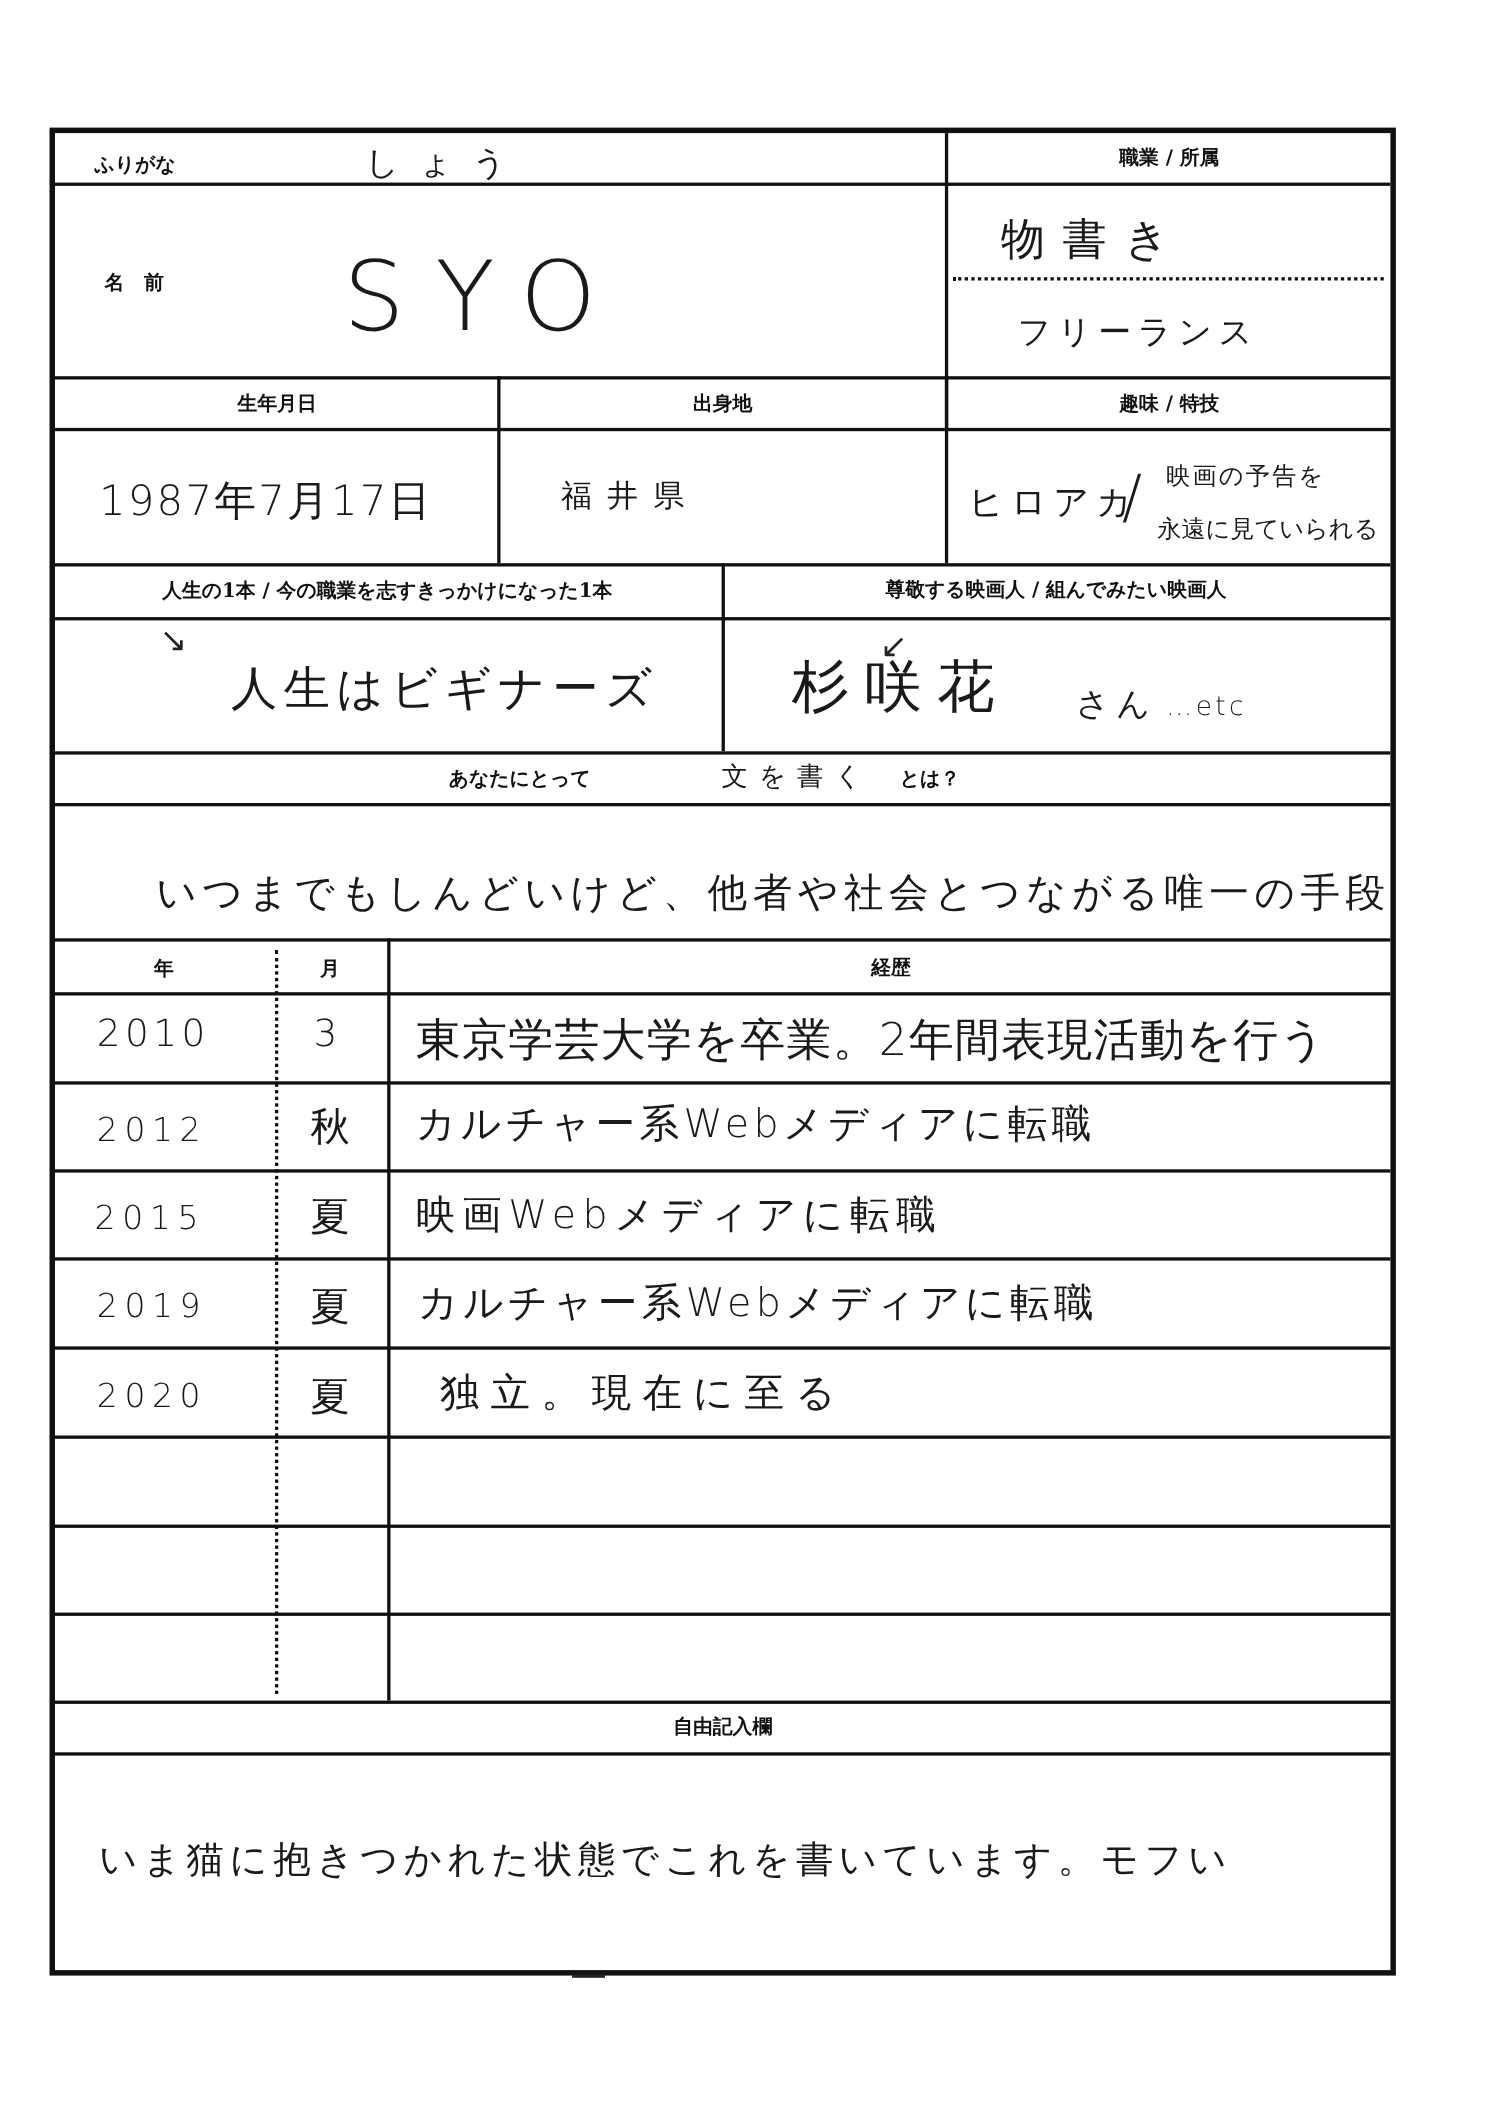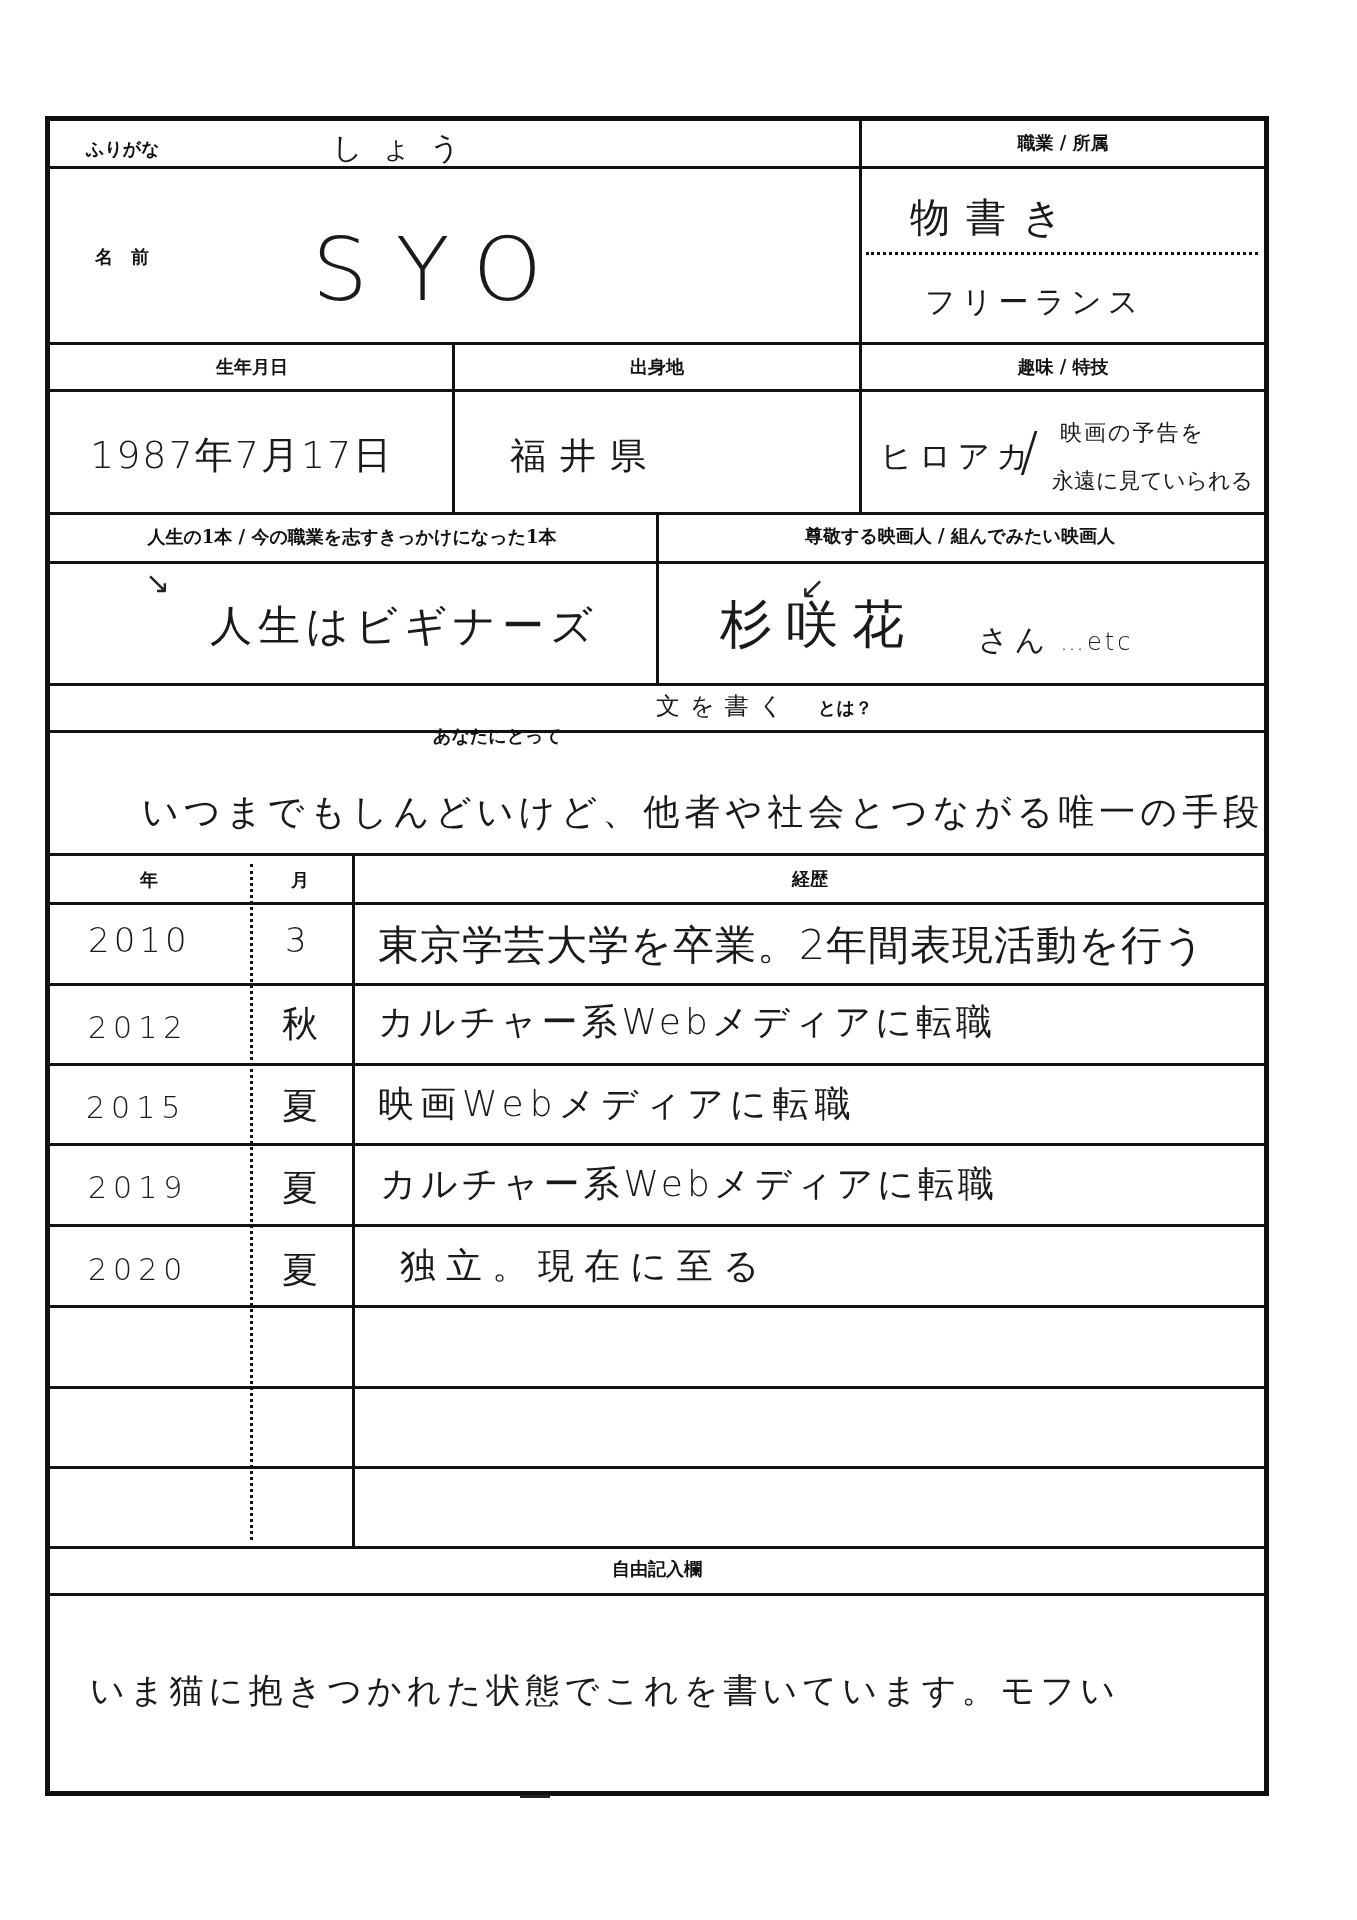--- a/index.html
+++ b/index.html
@@ -60,37 +60,37 @@
 <div class="lbl" style="left:95px;top:245px;">名　前</div>
 <div class="hw thin" style="left:312px;top:218px;font-size:88px;letter-spacing:28px;font-weight:200;">SYO</div>
 <div class="hw thin" style="left:910px;top:190px;font-size:40px;letter-spacing:16px;">物書き</div>
 <div class="hw thin" style="left:925px;top:282px;font-size:30px;letter-spacing:6px;">フリーランス</div>
 
 <div class="lbl c" style="left:252px;top:355px;">生年月日</div>
 <div class="lbl c" style="left:657px;top:355px;">出身地</div>
 <div class="lbl c" style="left:1063px;top:355px;">趣味 / 特技</div>
 
 <div class="hw thin" style="left:90px;top:430px;font-size:38px;letter-spacing:2px;">1987年7月17日</div>
-<div class="hw thin" style="left:510px;top:432px;font-size:36px;letter-spacing:14px;">福井県</div>
+<div class="hw thin" style="left:510px;top:432px;font-size:28px;letter-spacing:14px;">福井県</div>
 <div class="hw thin" style="left:880px;top:435px;font-size:32px;letter-spacing:6px;">ヒロアカ</div>
 <div class="hw thin" style="left:1020px;top:420px;font-size:54px;">/</div>
 <div class="hw thin" style="left:1060px;top:418px;font-size:22px;letter-spacing:2px;">映画の予告を</div>
 <div class="hw thin" style="left:1052px;top:466px;font-size:22px;letter-spacing:0px;">永遠に見ていられる</div>
 
 <div class="lbl c" style="left:352px;top:525px;">人生の1本 / 今の職業を志すきっかけになった1本</div>
 <div class="lbl c" style="left:960px;top:524px;">尊敬する映画人 / 組んでみたい映画人</div>
 
 <div class="arrow" style="left:145px;top:565px;">↘</div>
 <div class="hw thin" style="left:210px;top:598px;font-size:42px;letter-spacing:6px;">人生はビギナーズ</div>
 <div class="arrow" style="left:800px;top:570px;">↙</div>
 <div class="hw thin" style="left:720px;top:590px;font-size:52px;letter-spacing:14px;">杉咲花</div>
 <div class="hw thin" style="left:978px;top:620px;font-size:30px;text-align:right;">さん</div>
 <div class="hw thin" style="left:1060px;top:628px;font-size:24px;letter-spacing:3px;">…etc</div>
 
-<div class="lbl" style="left:433px;top:696px;margin-top:28px;">あなたにとって</div>
+<div class="lbl" style="left:408px;top:696px;">あなたにとって</div>
 <div class="hw thin" style="left:656px;top:690px;font-size:24px;letter-spacing:10px;">文を書く</div>
 <div class="lbl" style="left:818px;top:696px;">とは？</div>
 <div class="hw thin" style="left:142px;top:772px;font-size:36px;letter-spacing:5px;margin-top:16px;">いつまでもしんどいけど、他者や社会とつながる唯一の手段</div>
 
 <div class="lbl c" style="left:149px;top:868px;">年</div>
 <div class="lbl c" style="left:300px;top:868px;">月</div>
 <div class="lbl c" style="left:810px;top:867px;">経歴</div>
 
 <div>
   <div class="hw thin" style="left:88px;top:920px;font-size:34px;letter-spacing:4px;">2010</div>

